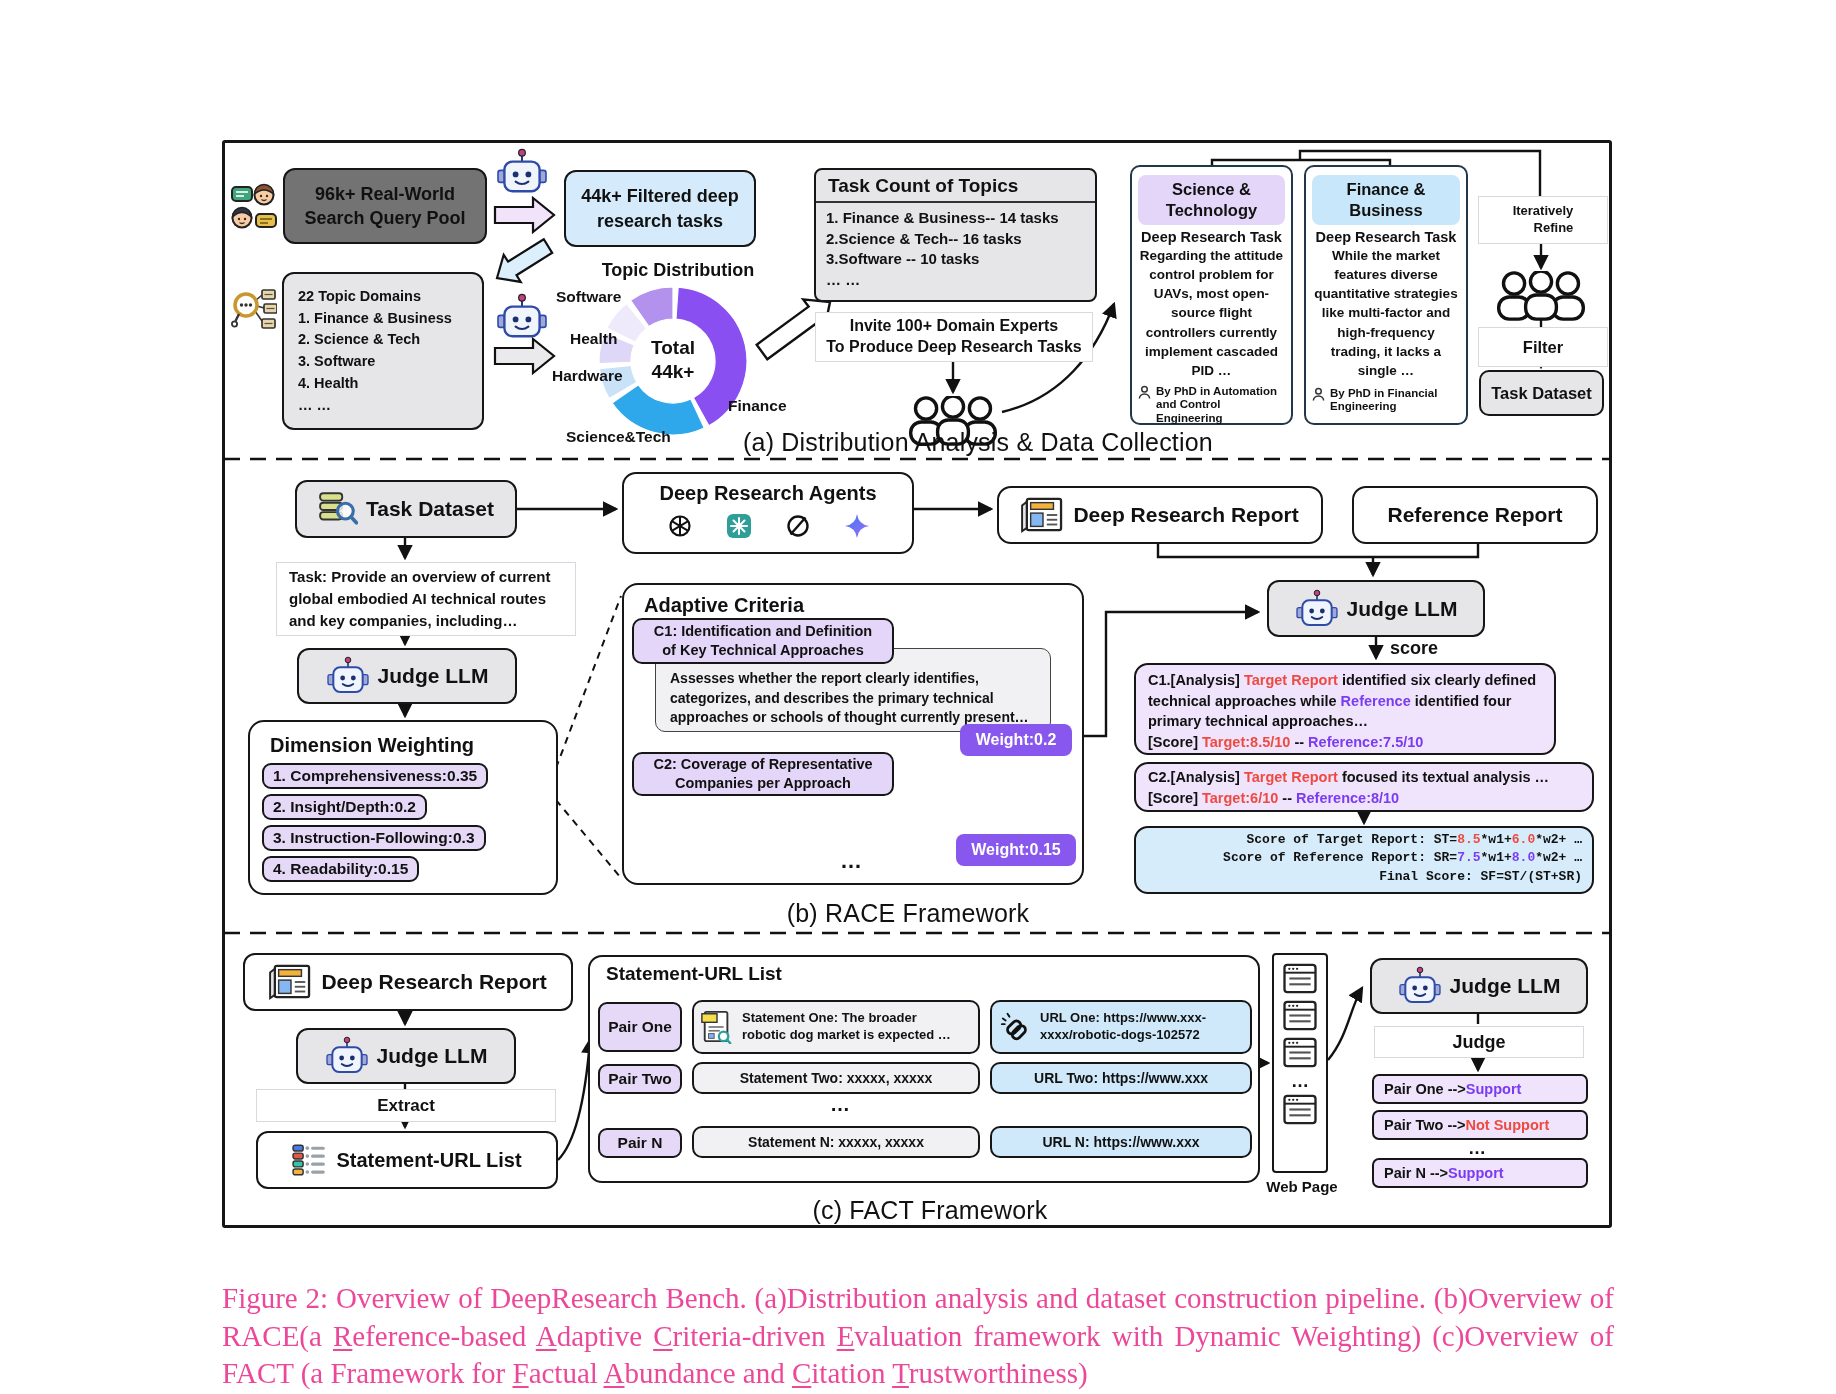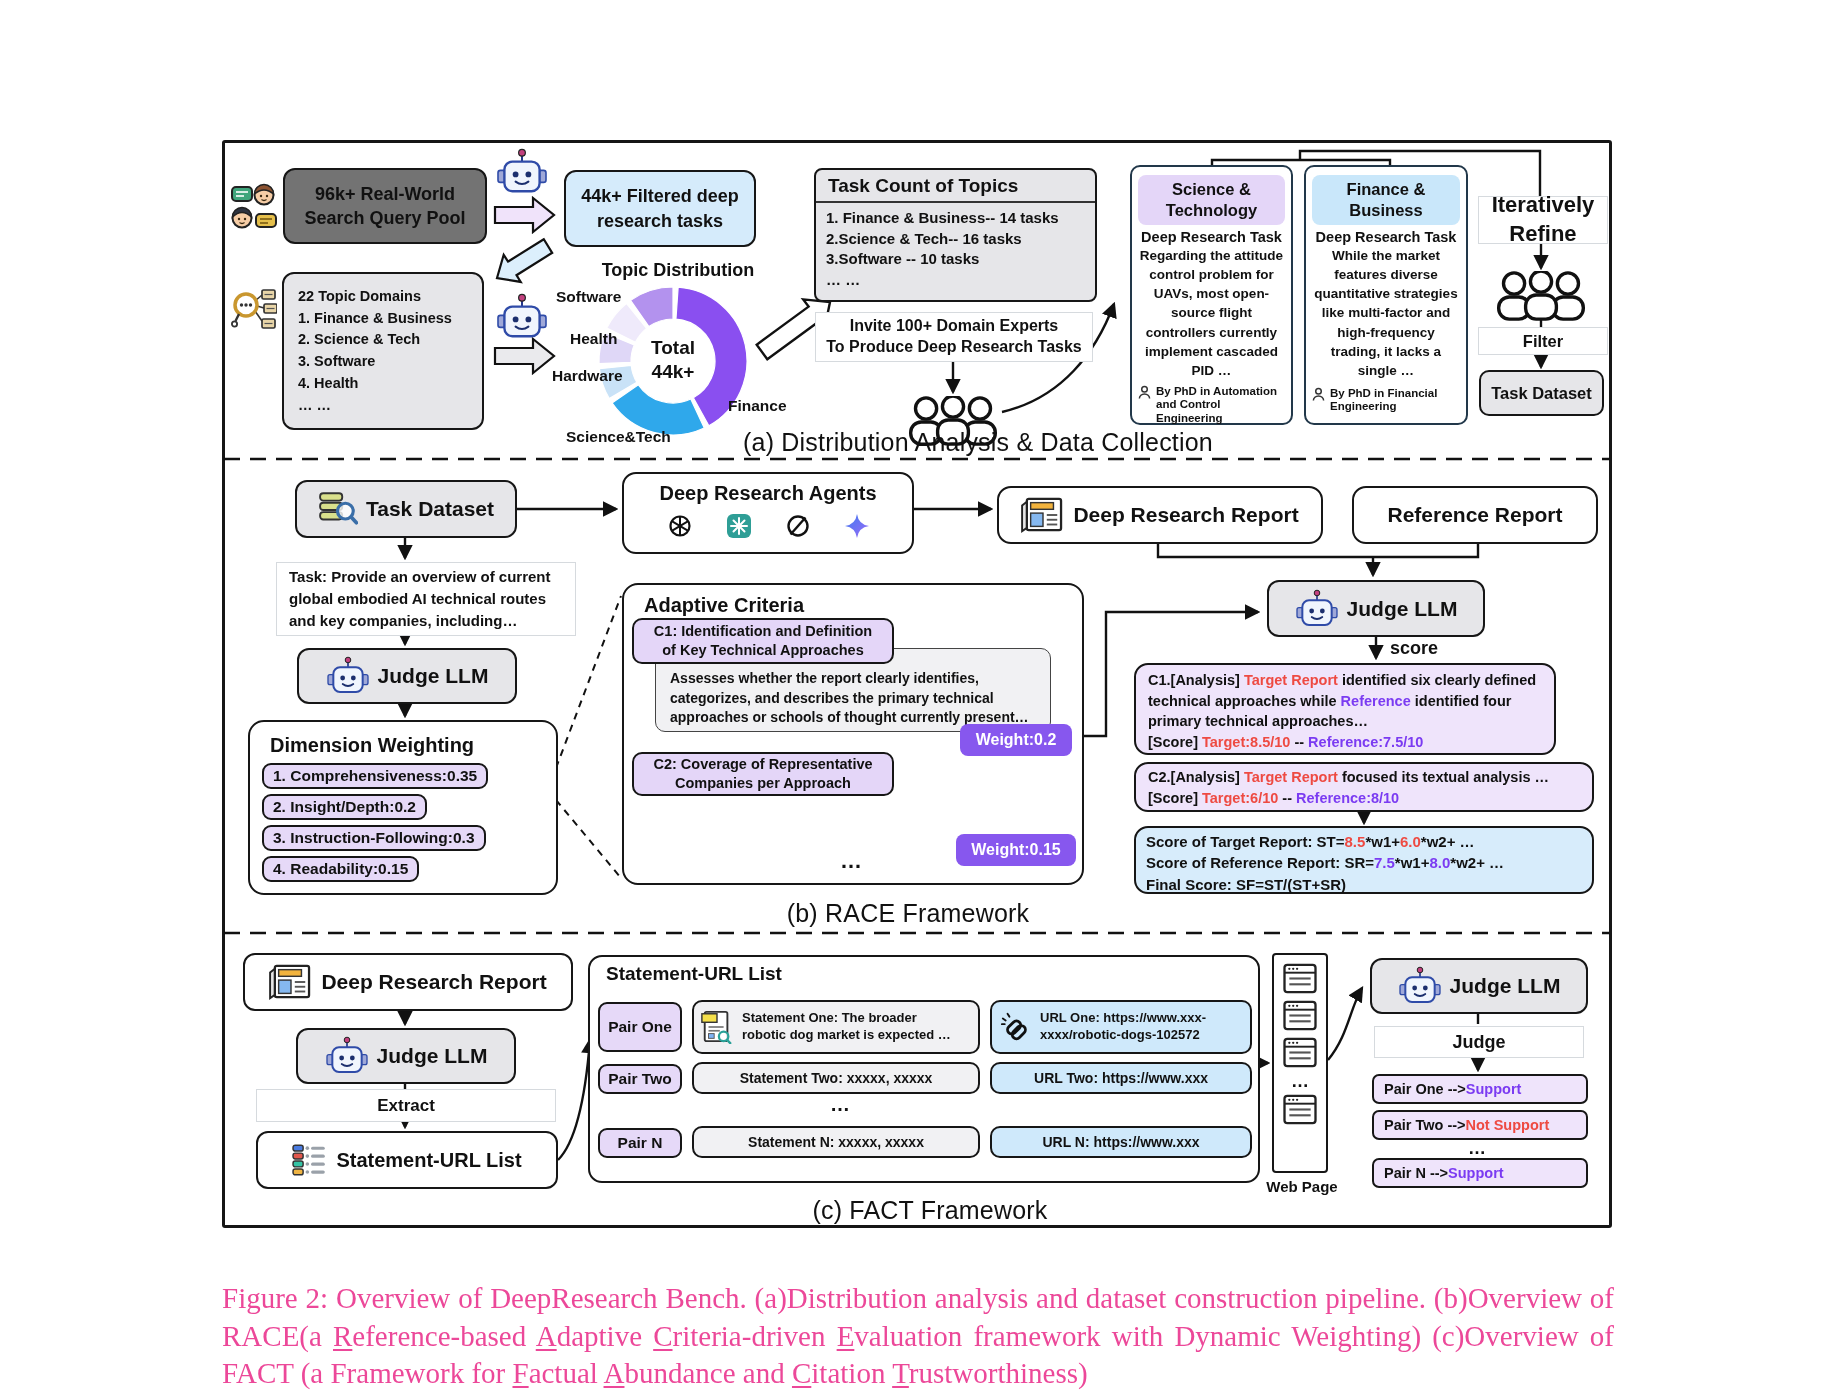--- a/index.html
+++ b/index.html
@@ -282,26 +282,26 @@
     <div class="w7" style="text-align:center;font-size:14.5px;margin-top:2px;">Deep Research Task</div>
     <div class="cardbody" style="padding:1px 7px;">While the market features diverse quantitative strategies like multi-factor and high-frequency trading, it lacks a single …</div>
     <div class="byline" style="padding:6px 6px 0 6px;">
       <svg class="icon" width="13" height="15">
           <use href="#sym-person"></use>
         </svg>
       <span>By PhD in Financial Engineering</span>
     </div>
   </div>
 
-  <div class="soft pre w6" style="left:1478px;top:196px;width:130px;height:48px;font-size:22px;line-height:1.3;">Iteratively
+  <div class="soft pre w6" style="left:1478px;top:196px;width:130px;height:48px;font-size:13px;line-height:1.3;text-align:right;">Iteratively
 Refine</div>
   <svg class="abs" style="left:1496px;top:271px" width="90" height="50">
       <use href="#sym-people3"></use>
     </svg>
-  <div class="soft w6" style="left:1478px;top:327px;width:130px;height:28px;font-size:16.5px;">Filter</div>
+  <div class="soft w6" style="left:1478px;top:327px;width:130px;height:40px;font-size:16.5px;">Filter</div>
   <div class="box w7" style="left:1479px;top:370px;width:125px;height:46px;background:#E6E6E9;border-radius:10px;font-size:16.5px;">Task Dataset</div>
 
   <div class="seclabel" style="left:628px;top:428px;width:700px;">(a) Distribution Analysis &amp; Data Collection</div>
 
   <div class="box rowflex" style="left:295px;top:480px;width:222px;height:58px;background:#E6E6E9;">
     <svg class="icon" width="40" height="38">
         <use href="#sym-db"></use>
       </svg>
     <span class="w7" style="font-size:21px;">Task Dataset</span>
   </div>
@@ -392,21 +392,21 @@
               padding:5px 12px;font-size:14.5px;font-weight:600;line-height:1.42;text-align:left;">
     <div><span>C1.[Analysis] </span><span class="r">Target Report</span><span> identified six clearly defined technical approaches while </span><span class="p">Reference</span><span> identified four primary technical approaches…</span></div>
     <div><span>[Score] </span><span class="r">Target:8.5/10</span><span> -- </span><span class="p">Reference:7.5/10</span></div>
   </div>
   <div class="abs" style="left:1134px;top:762px;width:460px;height:50px;background:#EFE4FB;border:2.5px solid #161616;border-radius:14px;
               padding:3px 12px;font-size:14.5px;font-weight:600;line-height:1.42;text-align:left;">
     <div><span>C2.[Analysis] </span><span class="r">Target Report</span><span> focused its textual analysis …</span></div>
     <div><span>[Score] </span><span class="r">Target:6/10</span><span> -- </span><span class="p">Reference:8/10</span></div>
   </div>
   <div class="abs" style="left:1134px;top:826px;width:460px;height:68px;background:#D7ECFB;border:2.5px solid #161616;border-radius:14px;
-              padding:3px 10px;font-size:15px;font-weight:600;line-height:1.42;text-align:left;">
+              padding:3px 10px;font-size:13px;font-weight:600;line-height:1.42;text-align:right;font-family:Liberation Mono, monospace;">
     <div><span>Score of Target Report: ST=</span><span class="r">8.5</span><span>*w1+</span><span class="r">6.0</span><span>*w2+ …</span></div>
     <div><span>Score of Reference Report: SR=</span><span class="p">7.5</span><span>*w1+</span><span class="p">8.0</span><span>*w2+ …</span></div>
     <div><span>Final Score: SF=ST/(ST+SR)</span></div>
   </div>
 
   <div class="seclabel" style="left:658px;top:899px;width:500px;">(b) RACE Framework</div>
 
   <div class="box rowflex" style="left:243px;top:953px;width:330px;height:58px;">
     <svg class="icon" width="44" height="38">
         <use href="#sym-news"></use>

